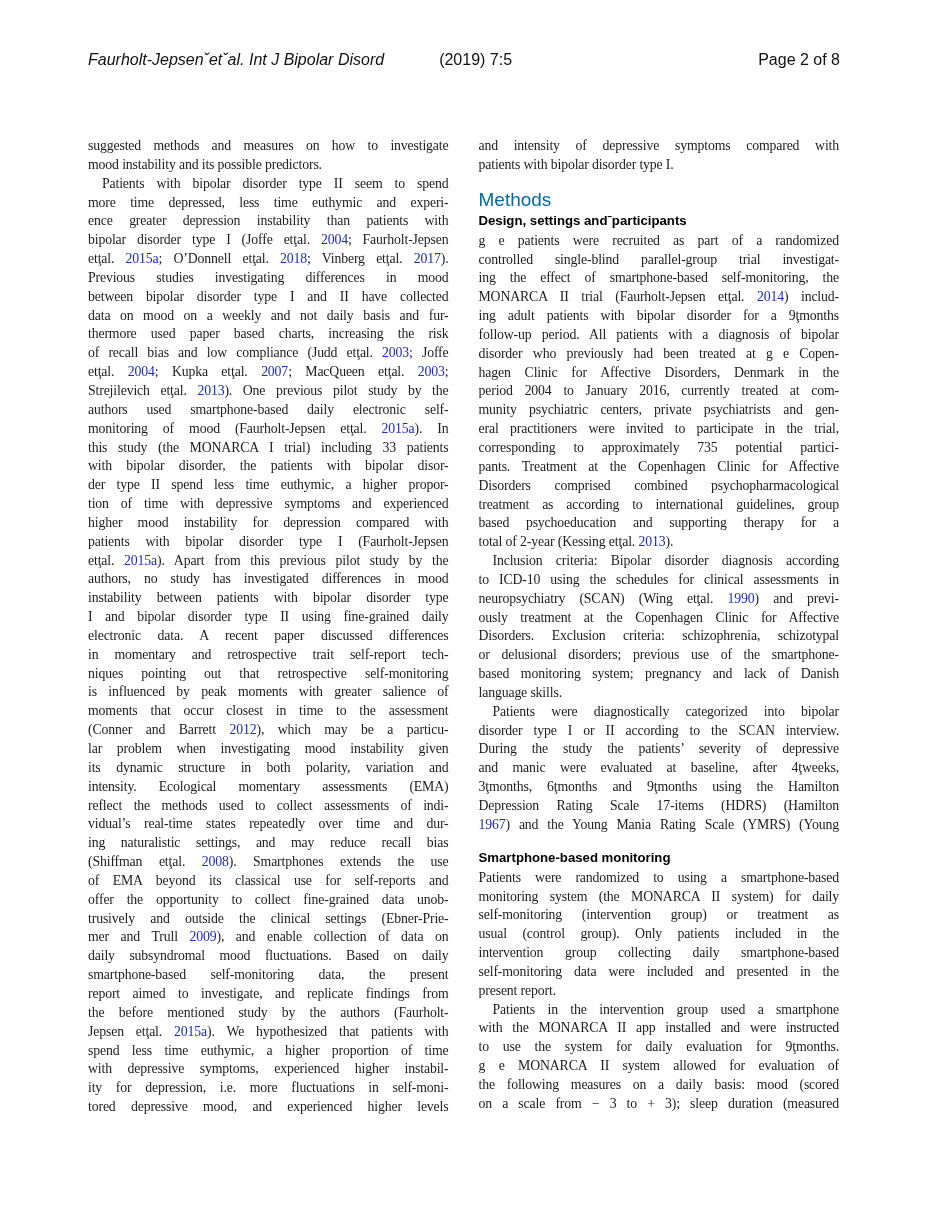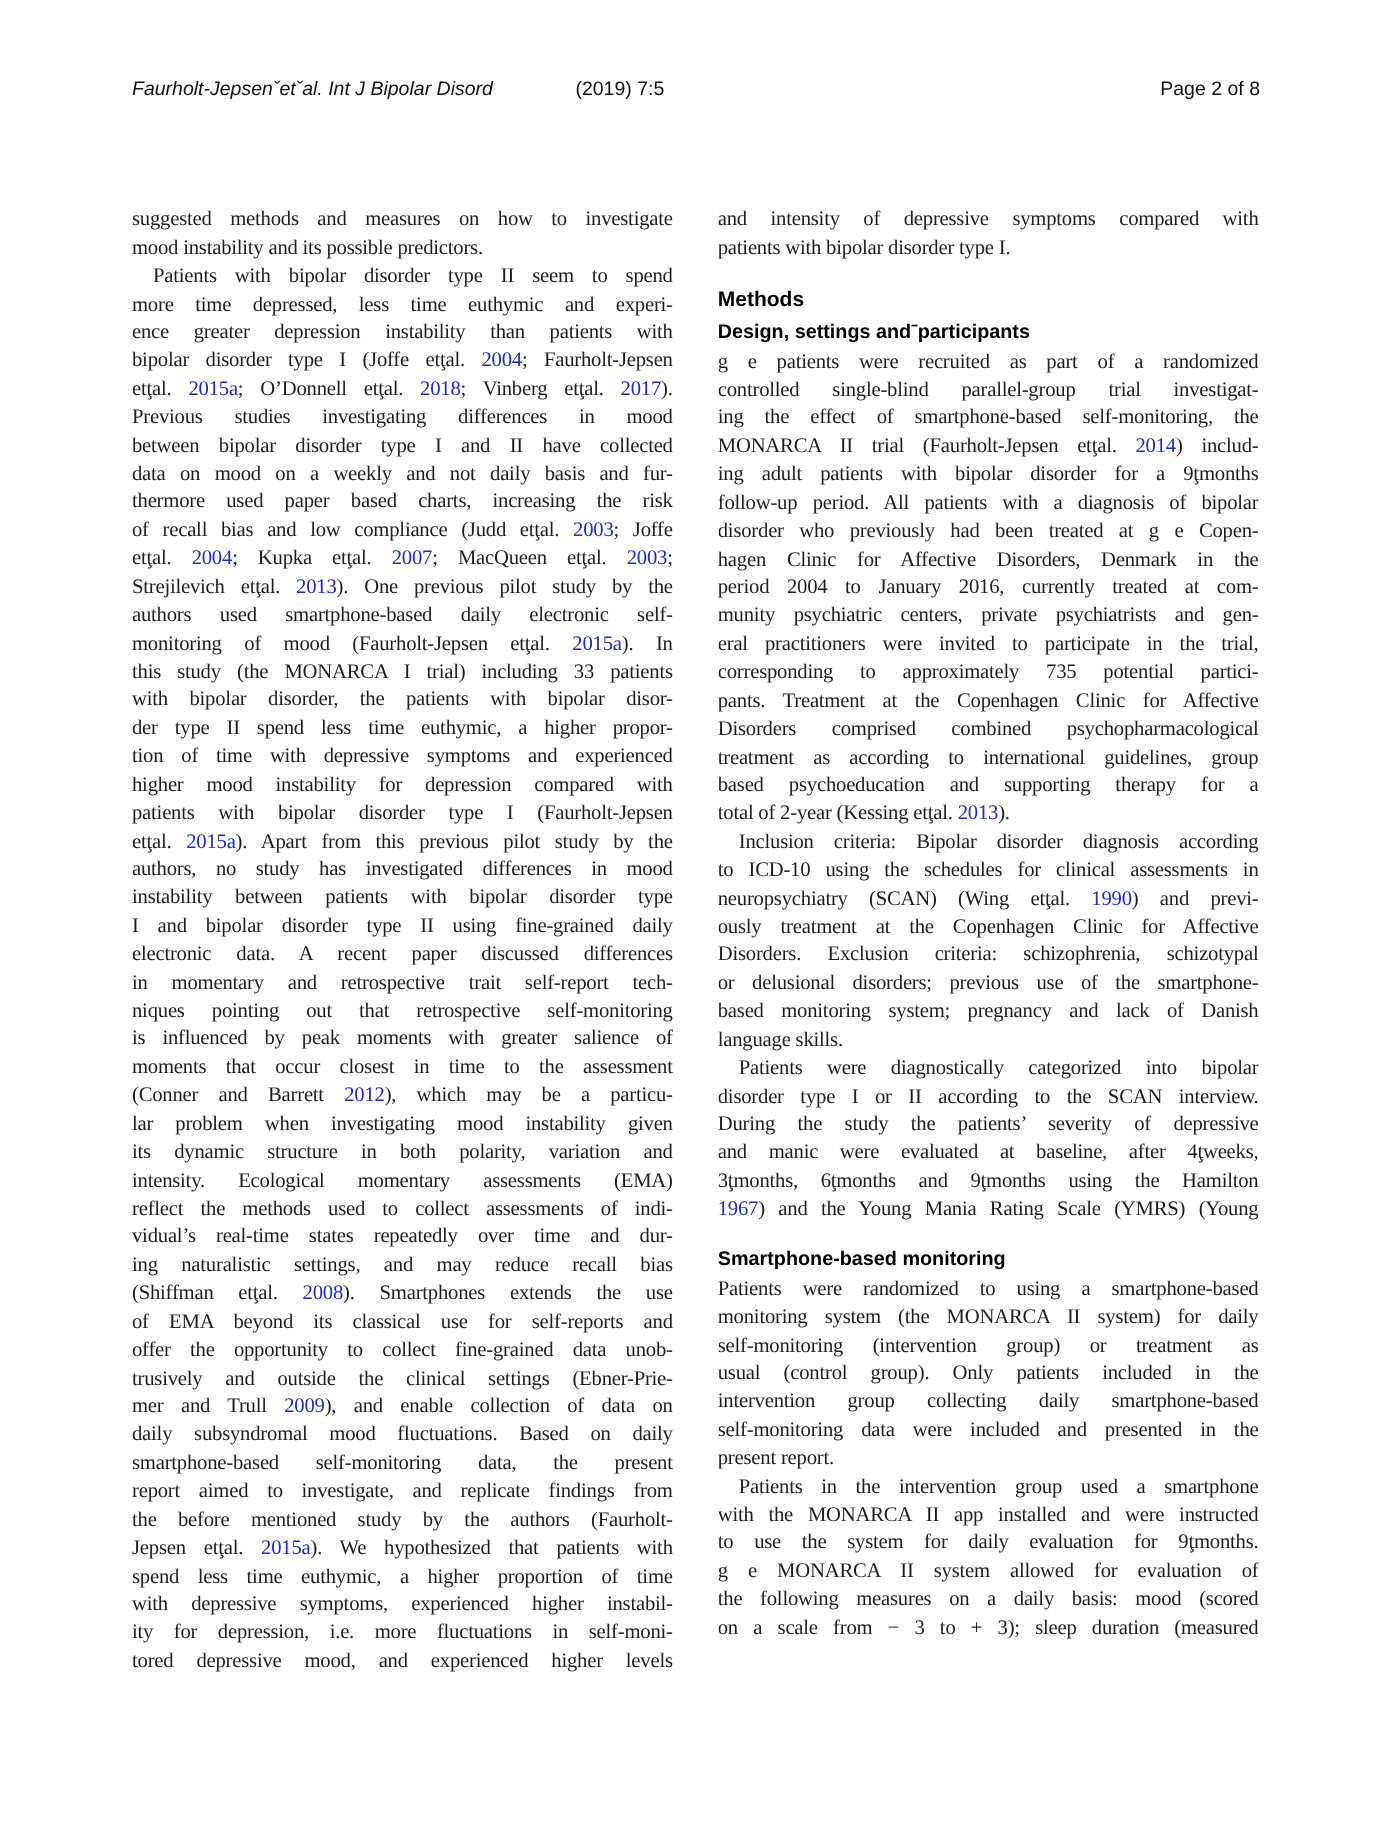--- a/index.html
+++ b/index.html
@@ -1,31 +1,31 @@
 <!DOCTYPE html>
 <html><head>
 <meta charset="utf-8">
 <style>
   html,body{margin:0;padding:0;background:#ffffff;}
   .page{position:relative;width:925px;height:1230px;background:#ffffff;overflow:hidden;
         font-family:"Liberation Serif",serif;color:#1c1c1c;}
   .header{position:absolute;top:51px;left:88px;width:752px;display:flex;
           justify-content:space-between;align-items:flex-start;
-          font-family:"Liberation Sans",sans-serif;font-size:13px;color:#111;}
+          font-family:"Liberation Sans",sans-serif;font-size:16px;color:#111;}
   .cite{font-style:italic;}
   .issue{font-style:normal;margin-left:55px;}
   .columns{position:absolute;top:137px;left:88px;width:751px;display:flex;gap:30px;}
   .col{width:368px;}
   .line{font-size:13.8px;line-height:18.85px;height:18.85px;overflow:hidden;
         text-align:justify;text-align-last:justify;letter-spacing:-0.15px;}
   .line.last{text-align-last:left;}
   .line.indent{padding-left:14px;}
   .ref{color:#1c2bbe;margin-top:12px;}
-  .h2{font-family:"Liberation Sans",sans-serif;font-weight:bold;font-size:14px;
-      line-height:19px;margin:15px 0 2px 0;color:#000000;}
+  .h2{font-family:"Liberation Sans",sans-serif;font-weight:normal;font-size:19px;
+      line-height:19px;margin:15px 0 2px 0;color:#0369a1;}
   .h3{font-family:"Liberation Sans",sans-serif;font-weight:bold;font-size:13.2px;
       line-height:19px;margin:13px 0 2px 0;color:#000;}
   .h2 + .h3{margin-top:0;}
 </style>
 </head>
 <body>
 
 <div class="page">
   <div class="header">
     <div>
@@ -117,20 +117,21 @@
         <div class="line">ously treatment at the Copenhagen Clinic for Affective</div>
         <div class="line">Disorders. Exclusion criteria: schizophrenia, schizotypal</div>
         <div class="line">or delusional disorders; previous use of the smartphone-</div>
         <div class="line">based monitoring system; pregnancy and lack of Danish</div>
         <div class="line last">language skills.</div>
         <div class="line indent">Patients were diagnostically categorized into bipolar</div>
         <div class="line">disorder type I or II according to the SCAN interview.</div>
         <div class="line">During the study the patients’ severity of depressive</div>
         <div class="line">and manic were evaluated at baseline, after 4ţweeks,</div>
         <div class="line">3ţmonths, 6ţmonths and 9ţmonths using the Hamilton</div>
+        <div class="line">Depression Rating Scale 17-items (HDRS) (Hamilton</div>
         <div class="line"><span class="ref">1967</span>) and the Young Mania Rating Scale (YMRS) (Young</div>
         <div class="h3">Smartphone-based monitoring</div>
         <div class="line">Patients were randomized to using a smartphone-based</div>
         <div class="line">monitoring system (the MONARCA II system) for daily</div>
         <div class="line">self-monitoring (intervention group) or treatment as</div>
         <div class="line">usual (control group). Only patients included in the</div>
         <div class="line">intervention group collecting daily smartphone-based</div>
         <div class="line">self-monitoring data were included and presented in the</div>
         <div class="line last">present report.</div>
         <div class="line indent">Patients in the intervention group used a smartphone</div>

